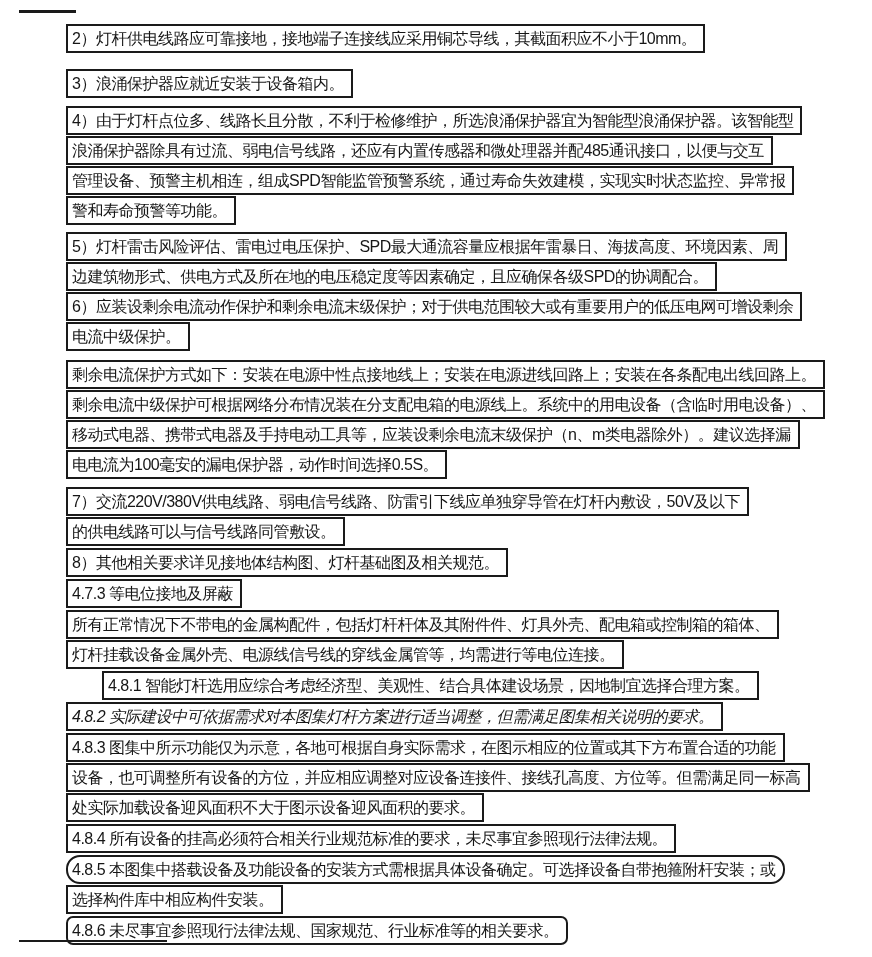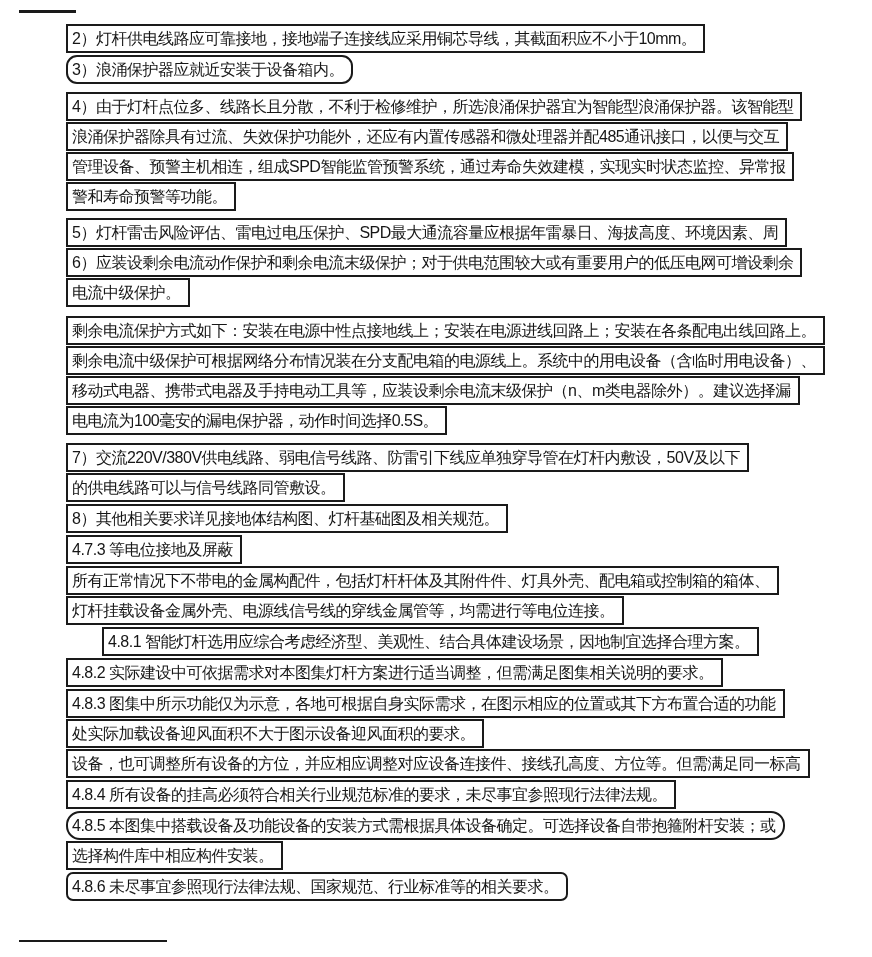--- a/index.html
+++ b/index.html
@@ -51,43 +51,44 @@
   }
 </style>
 </head>
 <body>
 
 <div class="page">
   <div class="crop-stub top"></div>
   <div class="content">
     <div id="lines-container">
         <div class="line-box">2）灯杆供电线路应可靠接地，接地端子连接线应采用铜芯导线，其截面积应不小于10mm。</div>
-        <div class="line-box" style="margin-top: 2px; border-radius: 11px;">3）浪涌保护器应就近安装于设备箱内。</div>
+        <div class="line-box" style="margin-top: 16px;">3）浪涌保护器应就近安装于设备箱内。</div>
         <div class="line-box" style="margin-top: 8px;">4）由于灯杆点位多、线路长且分散，不利于检修维护，所选浪涌保护器宜为智能型浪涌保护器。该智能型</div>
-        <div class="line-box">浪涌保护器除具有过流、失效保护功能外，还应有内置传感器和微处理器并配485通讯接口，以便与交互</div>
+        <div class="line-box">浪涌保护器除具有过流、弱电信号线路，还应有内置传感器和微处理器并配485通讯接口，以便与交互</div>
         <div class="line-box">管理设备、预警主机相连，组成SPD智能监管预警系统，通过寿命失效建模，实现实时状态监控、异常报</div>
         <div class="line-box">警和寿命预警等功能。</div>
         <div class="line-box" style="margin-top: 7px;">5）灯杆雷击风险评估、雷电过电压保护、SPD最大通流容量应根据年雷暴日、海拔高度、环境因素、周</div>
+        <div class="line-box">边建筑物形式、供电方式及所在地的电压稳定度等因素确定，且应确保各级SPD的协调配合。</div>
         <div class="line-box">6）应装设剩余电流动作保护和剩余电流末级保护；对于供电范围较大或有重要用户的低压电网可增设剩余</div>
         <div class="line-box">电流中级保护。</div>
         <div class="line-box" style="margin-top: 9px;">剩余电流保护方式如下：安装在电源中性点接地线上；安装在电源进线回路上；安装在各条配电出线回路上。</div>
         <div class="line-box">剩余电流中级保护可根据网络分布情况装在分支配电箱的电源线上。系统中的用电设备（含临时用电设备）、</div>
         <div class="line-box">移动式电器、携带式电器及手持电动工具等，应装设剩余电流末级保护（n、m类电器除外）。建议选择漏</div>
         <div class="line-box">电电流为100毫安的漏电保护器，动作时间选择0.5S。</div>
         <div class="line-box" style="margin-top: 8px;">7）交流220V/380V供电线路、弱电信号线路、防雷引下线应单独穿导管在灯杆内敷设，50V及以下</div>
         <div class="line-box">的供电线路可以与信号线路同管敷设。</div>
         <div class="line-box" style="margin-top: 2px;">8）其他相关要求详见接地体结构图、灯杆基础图及相关规范。</div>
         <div class="line-box" style="margin-top: 2px;">4.7.3 等电位接地及屏蔽</div>
         <div class="line-box" style="margin-top: 2px;">所有正常情况下不带电的金属构配件，包括灯杆杆体及其附件件、灯具外壳、配电箱或控制箱的箱体、</div>
         <div class="line-box">灯杆挂载设备金属外壳、电源线信号线的穿线金属管等，均需进行等电位连接。</div>
         <div class="line-box" style="margin-top: 2px; margin-left: 36px;">4.8.1 智能灯杆选用应综合考虑经济型、美观性、结合具体建设场景，因地制宜选择合理方案。</div>
-        <div class="line-box" style="margin-top: 2px;">4.8.2 实际建设中可依据需求对本图集灯杆方案进行适当调整，但需满足图集相关说明的要求。</div>
+        <div class="line-box" style="margin-top: 2px; font-style: italic;">4.8.2 实际建设中可依据需求对本图集灯杆方案进行适当调整，但需满足图集相关说明的要求。</div>
         <div class="line-box" style="margin-top: 2px;">4.8.3 图集中所示功能仅为示意，各地可根据自身实际需求，在图示相应的位置或其下方布置合适的功能</div>
+        <div class="line-box">设备，也可调整所有设备的方位，并应相应调整对应设备连接件、接线孔高度、方位等。但需满足同一标高</div>
         <div class="line-box">处实际加载设备迎风面积不大于图示设备迎风面积的要求。</div>
-        <div class="line-box">设备，也可调整所有设备的方位，并应相应调整对应设备连接件、接线孔高度、方位等。但需满足同一标高</div>
         <div class="line-box" style="margin-top: 2px;">4.8.4 所有设备的挂高必须符合相关行业规范标准的要求，未尽事宜参照现行法律法规。</div>
         <div class="line-box" style="margin-top: 2px; border-radius: 14px;">4.8.5 本图集中搭载设备及功能设备的安装方式需根据具体设备确定。可选择设备自带抱箍附杆安装；或</div>
         <div class="line-box">选择构件库中相应构件安装。</div>
         <div class="line-box" style="margin-top: 2px; border-radius: 7px;">4.8.6 未尽事宜参照现行法律法规、国家规范、行业标准等的相关要求。</div>
       </div>
   </div>
   <div class="crop-stub bottom"></div>
 </div>
 
 </body></html>

